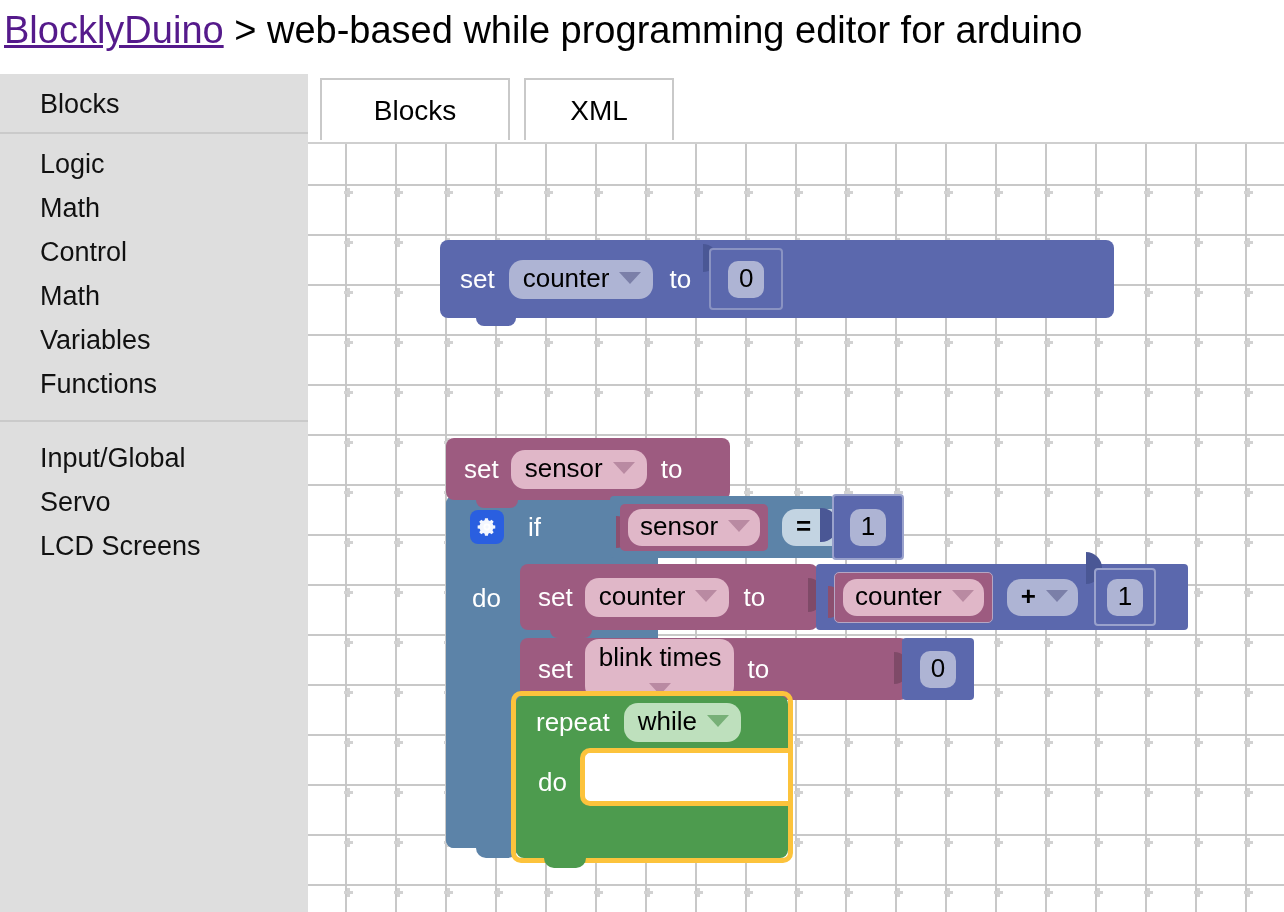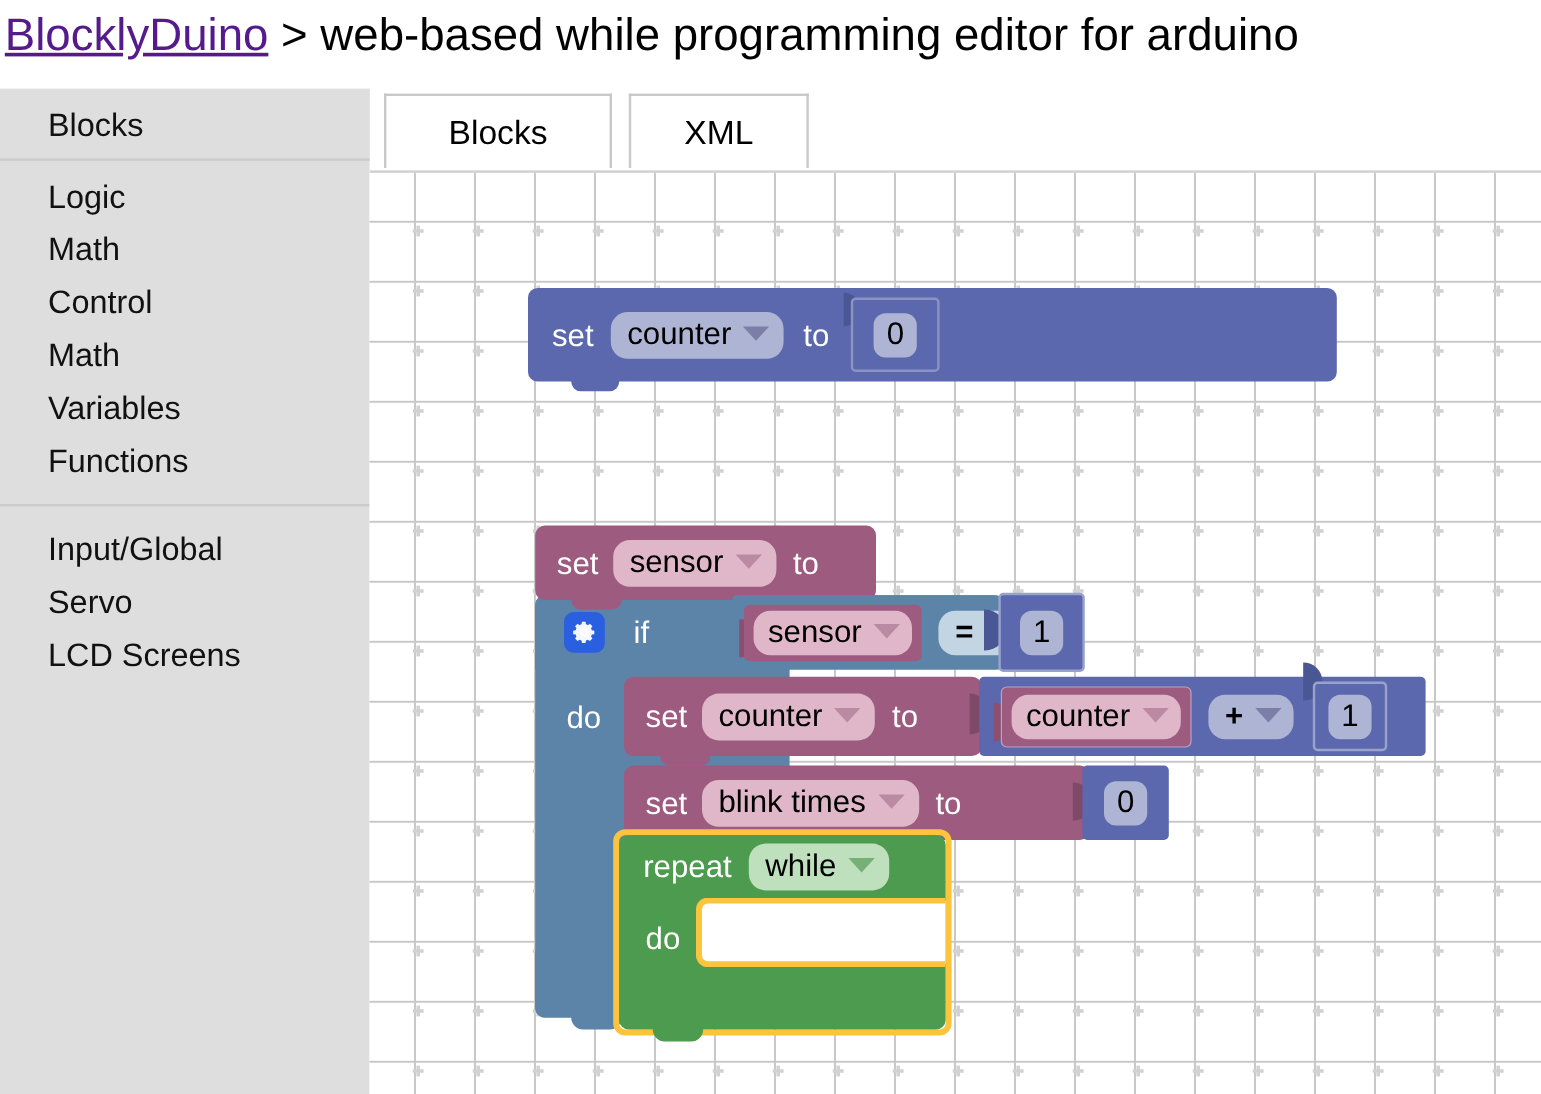--- a/index.html
+++ b/index.html
@@ -585,21 +585,21 @@
         </span>
       </span>
     </div>
   </div>
 
   <div class="blk" style="left:212px; top:494px; width:388px; height:62px;">
     <div class="blk-body c-pink" style="left:0; top:0; width:388px; height:62px;"></div>
     <div class="c-pink" style="position:absolute; left:30px; top:60px; width:42px; height:10px; border-radius:0 0 8px 8px;"></div>
     <div class="row" style="left:18px; top:0; height:62px;">
       <span class="lbl">set</span>
-      <span class="field c-pink-lt" style="margin-left:12px;">
+      <span class="field c-pink-lt" style="margin-left:12px;flex-direction:column;">
         <span>blink times</span>
         <span class="caret" style="border-top-color:#b98aa2;"></span>
       </span>
       <span class="lbl" style="margin-left:14px;">to</span>
     </div>
   </div>
 
   <div class="blk" style="left:588px; top:494px; width:80px; height:62px;">
     <div style="position:absolute; left:-2px; top:14px; width:16px; height:32px; background:#7f4a68; border-radius:0 16px 16px 0;"></div>
     <div class="blk-body c-purple" style="left:6px; top:0; width:72px; height:62px; border-radius:4px; display:flex; align-items:center; justify-content:center;">

